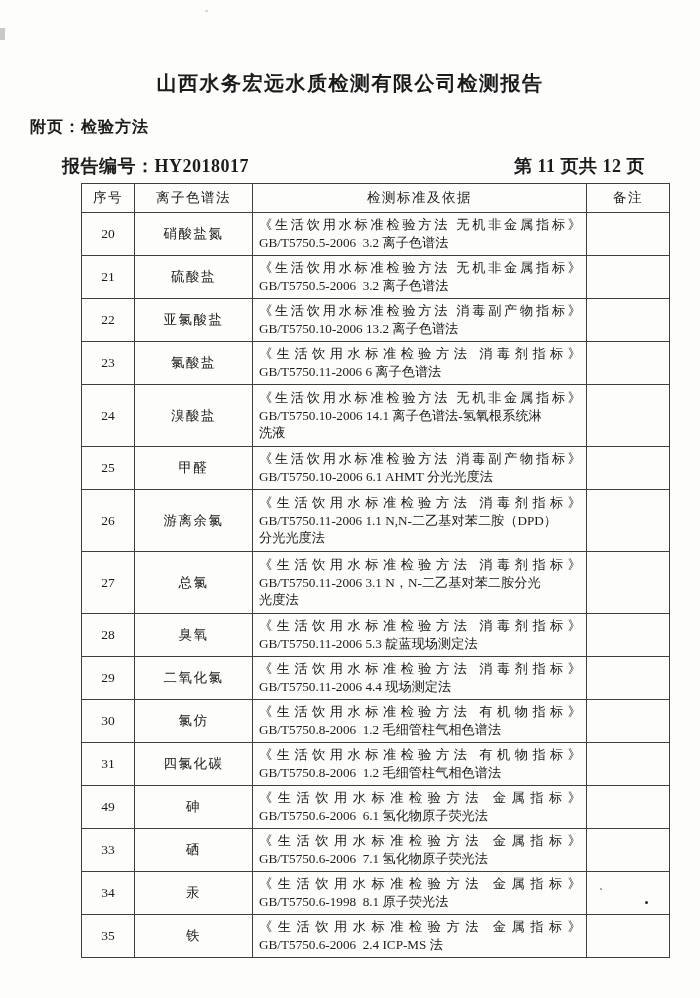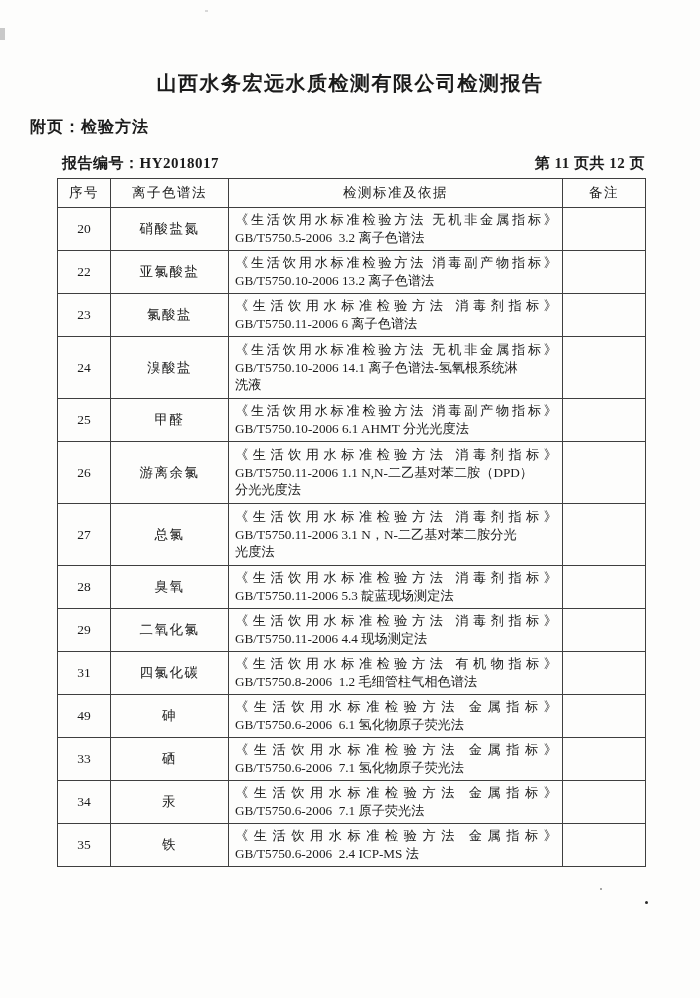--- a/index.html
+++ b/index.html
@@ -30,28 +30,28 @@
     font-weight:bold;
     font-size:16px;
     letter-spacing:1px;
   }
   .meta{
     width:588px;
     margin:16px 0 5px 57px;
     display:flex;
     justify-content:space-between;
     align-items:flex-end;
-    font-size:15px;
+    font-size:18px;
     font-weight:bold;
   }
   .meta .report{padding-left:5px;letter-spacing:0.5px;}
   .meta .pageno{letter-spacing:0.5px;}
   table.report-table{
     border-collapse:collapse;
-    margin-left:57px;
+    margin-left:81px;
     width:588px;
     table-layout:fixed;
   }
   .report-table th,.report-table td{
     border:1.4px solid var(--border);
     vertical-align:middle;
   }
   .report-table th{
     font-weight:normal;
     font-size:13.5px;
@@ -109,20 +109,29 @@
     <tr class="lines-2">
       <td class="c-no">20</td>
       <td class="c-item">硝酸盐氮</td>
       <td class="c-std">
             <div class="std-line std-first">《生活饮用水标准检验方法 无机非金属指标》</div>
             <div class="std-line">GB/T5750.5-2006  3.2 离子色谱法</div>
           </td>
       <td class="c-remark"></td>
     </tr>
 
+    <tr class="lines-2">
+      <td class="c-no">21</td>
+      <td class="c-item">硫酸盐</td>
+      <td class="c-std">
+            <div class="std-line std-first">《生活饮用水标准检验方法 无机非金属指标》</div>
+            <div class="std-line">GB/T5750.5-2006  3.2 离子色谱法</div>
+          </td>
+      <td class="c-remark"></td>
+    </tr>
 
     <tr class="lines-2">
       <td class="c-no">22</td>
       <td class="c-item">亚氯酸盐</td>
       <td class="c-std">
             <div class="std-line std-first">《生活饮用水标准检验方法 消毒副产物指标》</div>
             <div class="std-line">GB/T5750.10-2006 13.2 离子色谱法</div>
           </td>
       <td class="c-remark"></td>
     </tr>
@@ -193,20 +202,29 @@
     <tr class="lines-2">
       <td class="c-no">29</td>
       <td class="c-item">二氧化氯</td>
       <td class="c-std">
             <div class="std-line std-first">《生活饮用水标准检验方法 消毒剂指标》</div>
             <div class="std-line">GB/T5750.11-2006 4.4 现场测定法</div>
           </td>
       <td class="c-remark"></td>
     </tr>
 
+    <tr class="lines-2">
+      <td class="c-no">30</td>
+      <td class="c-item">氯仿</td>
+      <td class="c-std">
+            <div class="std-line std-first">《生活饮用水标准检验方法 有机物指标》</div>
+            <div class="std-line">GB/T5750.8-2006  1.2 毛细管柱气相色谱法</div>
+          </td>
+      <td class="c-remark"></td>
+    </tr>
 
     <tr class="lines-2">
       <td class="c-no">31</td>
       <td class="c-item">四氯化碳</td>
       <td class="c-std">
             <div class="std-line std-first">《生活饮用水标准检验方法 有机物指标》</div>
             <div class="std-line">GB/T5750.8-2006  1.2 毛细管柱气相色谱法</div>
           </td>
       <td class="c-remark"></td>
     </tr>
@@ -229,21 +247,21 @@
             <div class="std-line">GB/T5750.6-2006  7.1 氢化物原子荧光法</div>
           </td>
       <td class="c-remark"></td>
     </tr>
 
     <tr class="lines-2">
       <td class="c-no">34</td>
       <td class="c-item">汞</td>
       <td class="c-std">
             <div class="std-line std-first">《生活饮用水标准检验方法 金属指标》</div>
-            <div class="std-line">GB/T5750.6-2006  7.1 原子荧光法</div>
+            <div class="std-line">GB/T5750.6-1998  8.1 原子荧光法</div>
           </td>
       <td class="c-remark"></td>
     </tr>
 
     <tr class="lines-2">
       <td class="c-no">35</td>
       <td class="c-item">铁</td>
       <td class="c-std">
             <div class="std-line std-first">《生活饮用水标准检验方法 金属指标》</div>
             <div class="std-line">GB/T5750.6-2006  2.4 ICP-MS 法</div>

